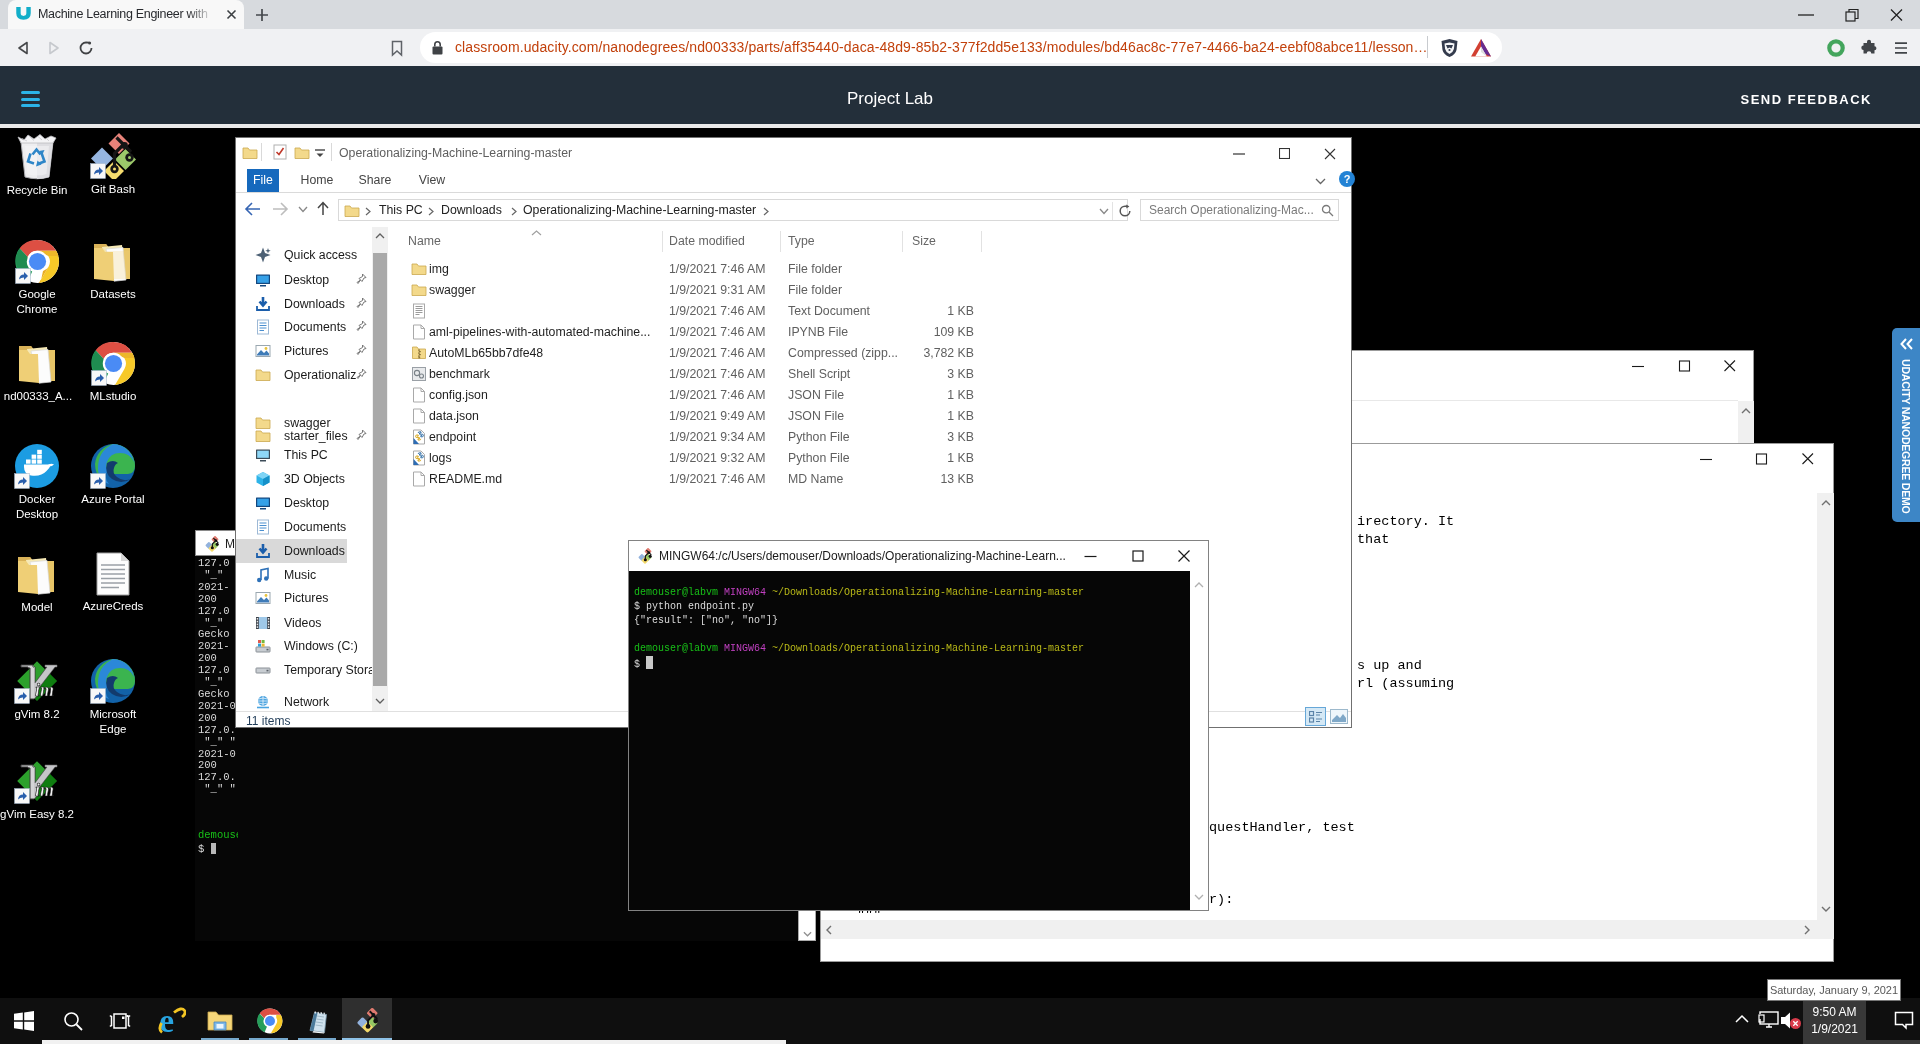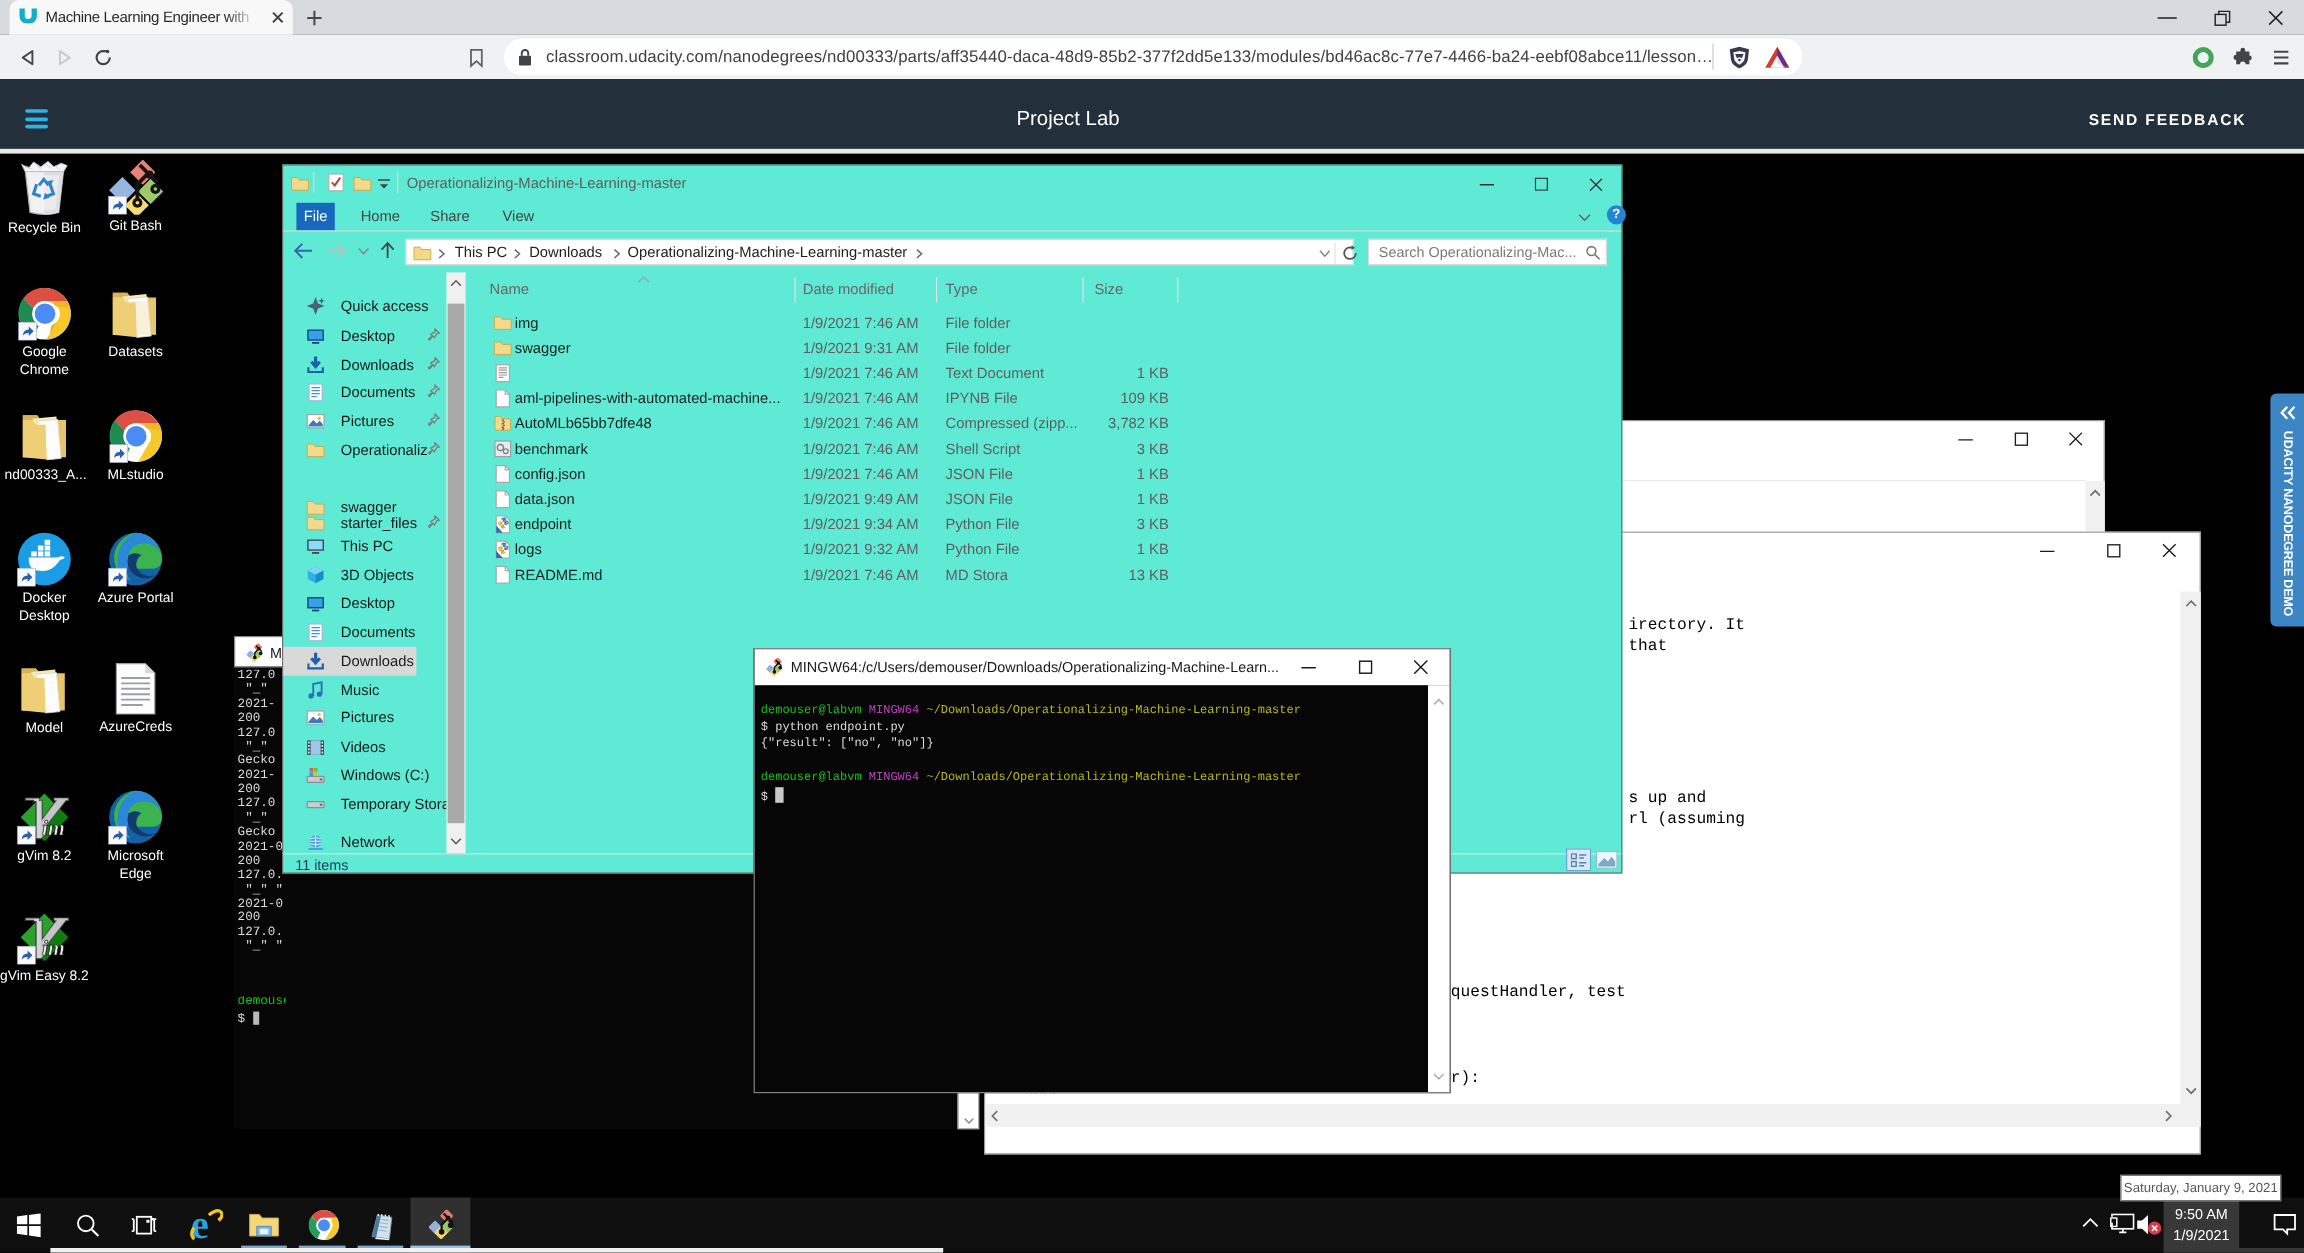--- a/index.html
+++ b/index.html
@@ -8,34 +8,34 @@
   .abs { position:absolute; }
   .mono { font-family:"Liberation Mono", monospace; }
 
   
   #tabbar { left:0; top:0; width:1920px; height:29px; background:#d7dade; }
   #tab { left:8px; top:0; width:236px; height:29px; background:#f8f8f8; border-radius:8px 8px 0 0; }
   #tabtitle { left:30px; top:7px; width:172px; height:16px; font-size:12.5px; letter-spacing:-0.3px; color:#27292d; white-space:nowrap; overflow:hidden; }
   #tabfade { left:180px; top:1px; width:32px; height:27px; background:linear-gradient(90deg,rgba(248,248,248,0),#f8f8f8 80%); }
   #toolbar { left:0; top:29px; width:1920px; height:37px; background:#f0f1f3; }
   #pill { left:420px; top:3px; width:1082px; height:31px; background:#fff; border-radius:16px; }
-  #urltext { left:455px; top:10px; font-size:14px; color:#404040; letter-spacing:0.1px; }
+  #urltext { left:455px; top:10px; font-size:14px; color:#c2410c; letter-spacing:0.1px; }
   #hdr { left:0; top:66px; width:1920px; height:58px; background:#232f3a; }
   #hdrstrip { left:0; top:124px; width:1920px; height:4px; background:#e9e9e9; }
   .hline { position:absolute; width:19px; height:3px; background:#2cb4e8; border-radius:2px; left:21px; }
   #projlab { left:0; top:23px; width:1780px; text-align:center; font-size:17px; color:#fff; }
   #sendfb { right:48px; top:26px; font-size:13px; font-weight:bold; color:#fff; letter-spacing:1.5px; }
 
   
   .dicon { position:absolute; width:90px; text-align:center; }
   .dlabel { color:#fff; font-size:11.5px; line-height:15px; text-shadow:1px 1px 2px #000, 0 0 3px #000; margin-top:3px; }
   .dimg { display:block; margin:0 auto; }
 
   
-  #explorer { left:235px; top:137px; width:1117px; height:591px; background:#5eead4; border:1px solid #707070; }
+  #explorer { left:235px; top:137px; width:1117px; height:591px; background:#ffffff; border:1px solid #707070; }
   .navitem { position:absolute; left:0; width:111px; height:24px; font-size:12.3px; color:#1a1a1a; line-height:24px; white-space:nowrap; }
   .nicon { position:absolute; left:19px; top:4px; width:16px; height:16px; }
   .ntext { position:absolute; left:48px; top:0; }
   .pin { position:absolute; left:120px; top:5px; }
   .frow { position:absolute; left:165px; height:21px; font-size:12.3px; color:#1f1f1f; line-height:21px; white-space:nowrap; }
   .ficon { position:absolute; left:10px; top:2px; width:16px; height:16px; }
   .fname { position:absolute; left:28px; }
   .fdate { position:absolute; left:268px; color:#5f5f5f; }
   .ftype { position:absolute; left:387px; color:#5f5f5f; }
   .fsize { position:absolute; left:460px; width:113px; text-align:right; color:#5f5f5f; }
@@ -545,21 +545,21 @@
         <span class="ftype">Python File</span>
         <span class="fsize">1 KB</span>
       </div>
     <div class="frow" style="top:210px;">
         <svg class="ficon" viewBox="0 0 16 16">
           <path d="M2.5 1 L10 1 L13.5 4.5 L13.5 15 L2.5 15 Z" fill="#fff" stroke="#a9a9a9"></path>
           <path d="M10 1 L10 4.5 L13.5 4.5" fill="none" stroke="#a9a9a9"></path>
         </svg>
         <span class="fname">README.md</span>
         <span class="fdate">1/9/2021 7:46 AM</span>
-        <span class="ftype">MD Stora</span>
+        <span class="ftype">MD Name</span>
         <span class="fsize">13 KB</span>
       </div>
   </div>
 
   <div class="abs" style="left:0;top:573px;width:1115px;height:16px;border-top:1px solid #e0e0e0;">
     <div class="abs" style="left:10px;top:2px;font-size:12px;color:#1f3b57;">11 items</div>
   </div>
   <div class="abs" style="left:1069px;top:569px;width:21px;height:19px;background:#d4e8f5;border:1px solid #66a7d8;">
      <svg class="abs" style="left:3px;top:3px;" width="14" height="12" viewBox="0 0 14 12">
         <g fill="none" stroke="#5a83a8" stroke-width="1.2">

